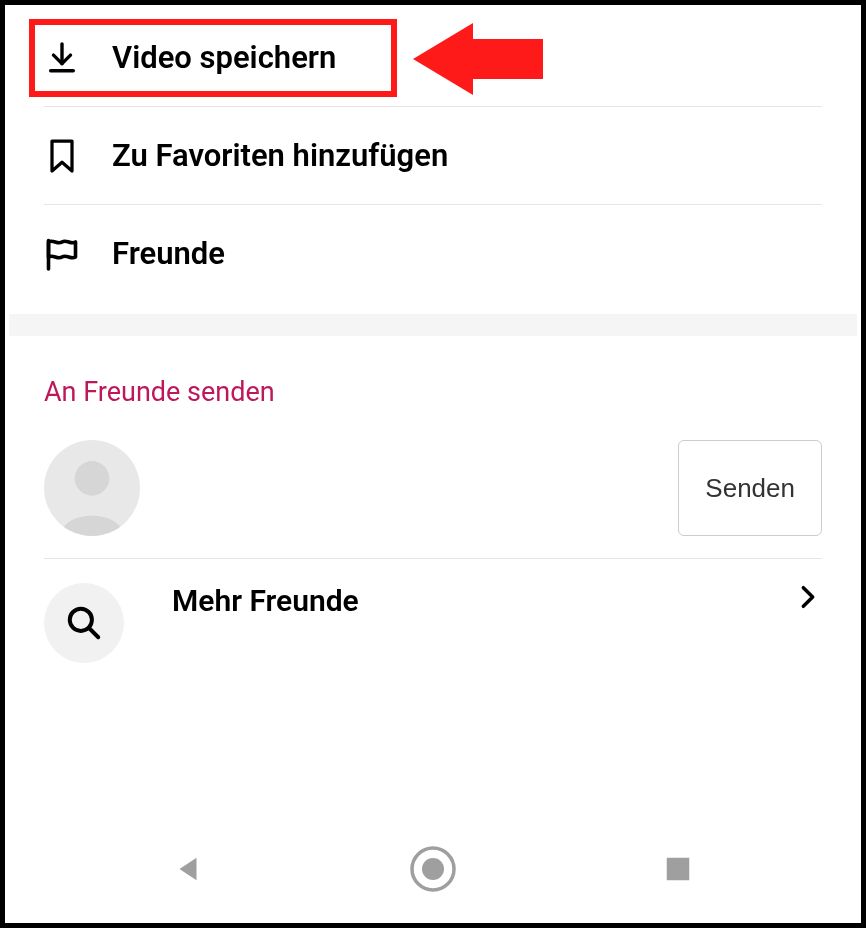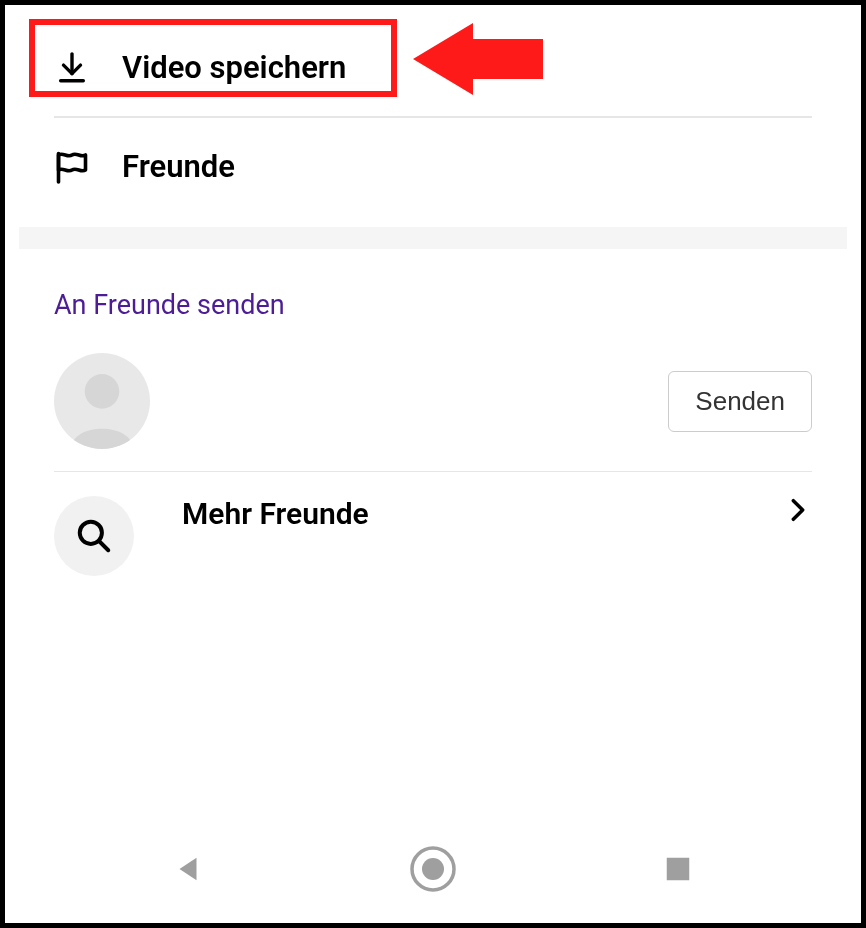--- a/index.html
+++ b/index.html
@@ -8,21 +8,21 @@
       height: 928px;
       background: #fff;
       border: 5px solid #000;
       font-family: -apple-system, BlinkMacSystemFont, 'Segoe UI', Roboto, Helvetica, Arial, sans-serif;
       display: flex;
       flex-direction: column;
       position: relative;
     }
     .content {
       flex: 1;
-      padding: 14px;
+      padding: 4px;
     }
     .menu-item {
       display: flex;
       align-items: center;
       padding: 30px 30px 30px 35px;
       gap: 32px;
       cursor: pointer;
     }
     .menu-item .icon {
       width: 36px;
@@ -57,27 +57,26 @@
       background: #e6e6e6;
       margin: 0 35px;
     }
     .section-gap {
       height: 22px;
       background: #f5f5f5;
       margin-top: 12px;
     }
     .section-title {
       font-size: 27px;
-      color: #4c1d95;
+      color: #be185d;
       padding: 40px 35px 28px 35px;
       font-weight: 400;
     }
     .friend-row {
       display: flex;
-      align-items: center;
       padding: 4px 35px 22px 35px;
       gap: 14px;
     }
     .avatar {
       width: 96px;
       height: 96px;
       border-radius: 50%;
       background: #e8e8e8;
       display: flex;
       align-items: flex-end;
@@ -151,20 +150,28 @@
         <line x1="12" y1="2" x2="12" y2="16"></line>
         <polyline points="6 10 12 16 18 10"></polyline>
         <line x1="4" y1="21" x2="20" y2="21"></line>
       </svg>
     </span>
     <span class="label">Video speichern</span>
   </div>
 
   <div class="divider"></div>
 
+  <div class="menu-item">
+    <span class="icon">
+      <svg width="30" height="36" viewBox="0 0 24 28" fill="none" stroke="#000" stroke-width="2.6" stroke-linejoin="round">
+        <path d="M4 2 H20 V26 L12 19 L4 26 Z"></path>
+      </svg>
+    </span>
+    <span class="label">Zu Favoriten hinzufügen</span>
+  </div>
 
   <div class="divider"></div>
 
   <div class="menu-item">
     <span class="icon">
       <svg width="36" height="36" viewBox="0 0 24 24" fill="none" stroke="#000" stroke-width="2.4" stroke-linecap="round" stroke-linejoin="round">
         <path d="M3 22 V3"></path>
         <path d="M3 4 C6 2 9 6 12 4 C15 2 18 6 21 4 V14 C18 16 15 12 12 14 C9 16 6 12 3 14 Z"></path>
       </svg>
     </span>

